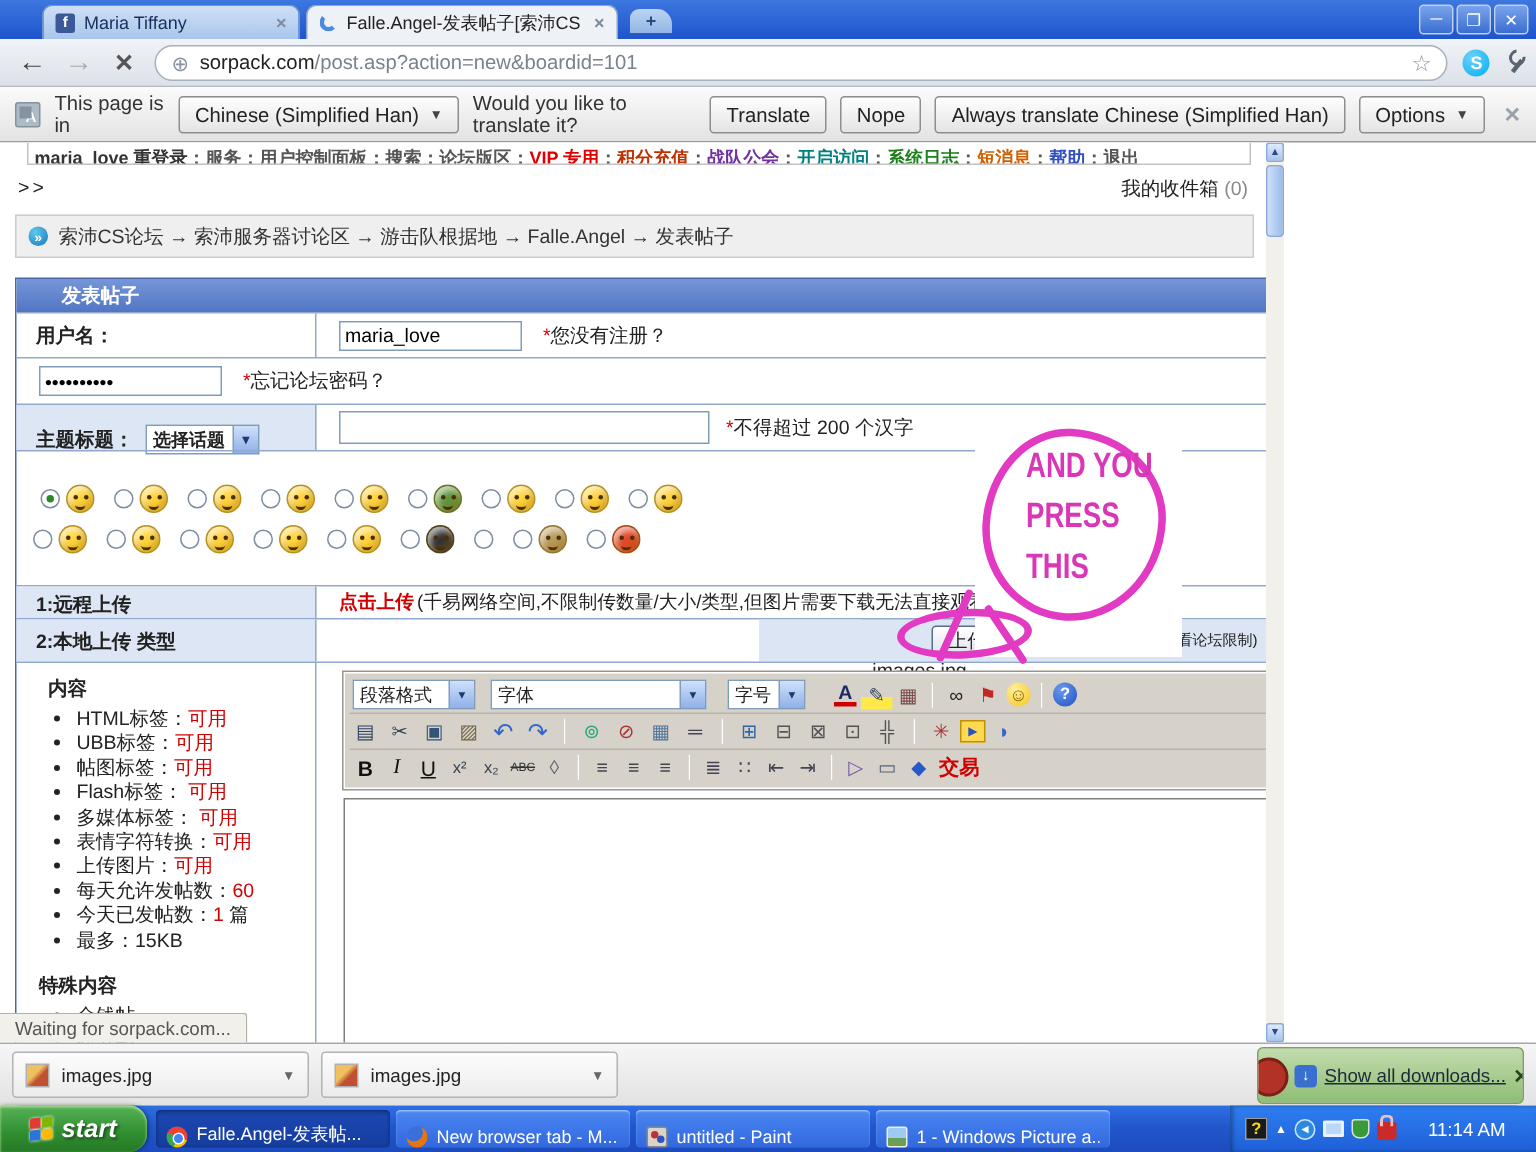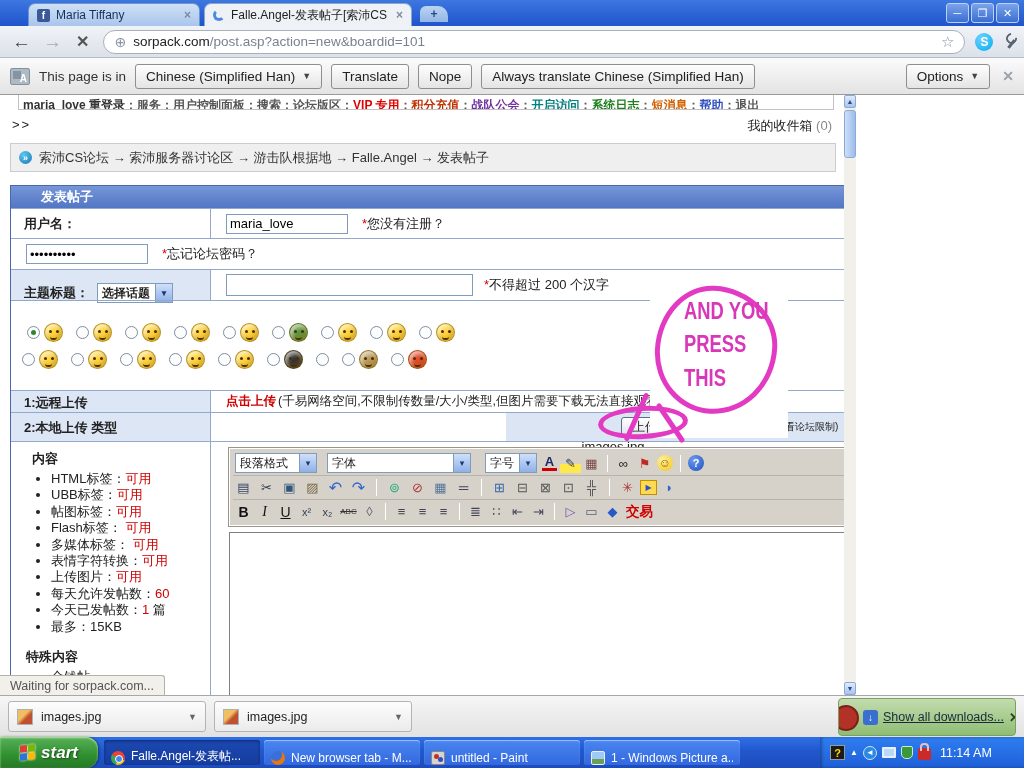--- a/index.html
+++ b/index.html
@@ -129,21 +129,21 @@
   .sb-list { list-style:disc; margin:0 0 0 27px; font-size:13px; }
   .sb-list li { line-height:16.4px; }
   .sb-red { color:#d00000; }
   .sb-special-title { font-weight:bold; font-size:13px; margin:13px 0 3px 2px; }
   .editor { position:absolute; left:18px; top:6px; width:776px; }
   .edt-toolbar { background:#d6d2ca; border:1px solid #fff; outline:1px solid #9a968e; padding:2px 3px; }
   .edt-row { display:flex; align-items:center; height:24px; gap:2px; }
   .edt-row + .edt-row { border-top:1px solid #b8b4ac; }
   .sel-para { width:82px; margin:0 8px 0 2px; }
   .sel-font { width:144px; margin-right:12px; }
-  .sel-size { width:52px; }
+  .sel-size { width:52px; margin-right:14px; }
   .tb-icon { width:21px; height:19px; display:inline-flex; align-items:center; justify-content:center;
     font-size:13px; color:#345; flex:none; }
   .tb-sep { width:1px; height:17px; background:#a09c94; border-right:1px solid #fff; margin:0 5px; flex:none; }
   .ic-fontcolor { font-weight:bold; color:#1a2a66; border-bottom:3px solid #cc0000; height:16px; width:15px; margin:0 3px; }
   .ic-highlight { background:linear-gradient(transparent 55%, #ffe94a 55%); }
   .ic-smiley { color:#8a6400; background:radial-gradient(circle at 35% 30%,#fff0a0,#f5c518); border-radius:50%; width:16px; height:16px; font-size:12px; margin:0 2px; }
   .ic-help { width:16px; height:16px; border-radius:50%; background:radial-gradient(circle at 35% 30%,#6a9af0,#2050c0); color:#fff; font-weight:bold; font-size:11px; margin-left:2px; }
   .ic-media { background:#ffd952; border:1px solid #c09000; width:17px; height:15px; font-size:8px; color:#2a52c0; }
   .big { font-size:16px; }
   .bold { font-weight:bold; font-size:14px; color:#111; }
@@ -220,21 +220,21 @@
   .tray { position:absolute; right:0; top:0; height:31px; width:204px; background:linear-gradient(#2e7ef0,#1f5fd8);
     box-shadow:inset 2px 0 3px rgba(0,0,0,.3); display:flex; align-items:center; gap:5px; padding:0 8px 0 10px; }
   .tr-help { width:15px; height:15px; background:#1a1a1a; border:1px solid #999; color:#ffd800; font-size:11px; font-weight:bold;
     display:inline-flex; align-items:center; justify-content:center; }
   .tr-arr { color:#fff; font-size:8px; }
   .tr-circ { width:14px; height:14px; border-radius:50%; background:#2a8ae0; border:1px solid #cfe4ff; color:#fff; font-size:8px; display:inline-flex; align-items:center; justify-content:center; }
   .tr-disp { width:14px; height:11px; background:#bcd8f8; border:2px solid #e8f2ff; border-radius:1px; }
   .tr-shield { width:12px; height:13px; background:#3a9a3a; border-radius:2px 2px 5px 5px; border:1px solid #cfe8cf; }
   .tr-lock { position:relative; width:13px; height:12px; background:#cc2a2a; border-radius:2px; margin-top:3px; }
   .tr-lock::before { content:''; position:absolute; left:2.5px; top:-5px; width:5px; height:6px; border:2px solid #e8c0c0; border-bottom:none; border-radius:4px 4px 0 0; }
-  .clock { color:#fff; font-size:12.5px; margin-left:4px; white-space:nowrap; }
+  .clock { color:#fff; font-size:12.5px; margin-left:16px; white-space:nowrap; }
 </style>
 </head>
 <body>
 
 <div class="screen">
 
   <div class="titlebar">
     <div class="tab tab-inactive">
       <span class="fav-fb">f</span>
       <span class="tab-label">Maria Tiffany</span>
@@ -266,20 +266,21 @@
     <span class="wrench"></span>
   </div>
 
   <div class="translatebar">
     <span class="tr-icon"></span>
     <span>This page is in</span>
     <span class="gbtn">
         <span>Chinese (Simplified Han)</span>
         <span class="caret">▼</span>
       </span>
+    <span>Would you like to translate it?</span>
     <span class="gbtn">Translate</span>
     <span class="gbtn">Nope</span>
     <span class="gbtn">Always translate Chinese (Simplified Han)</span>
     <span class="tb-right">
       <span class="gbtn">
           <span>Options</span>
           <span class="caret">▼</span>
         </span>
       <span class="bar-x">✕</span>
     </span>

